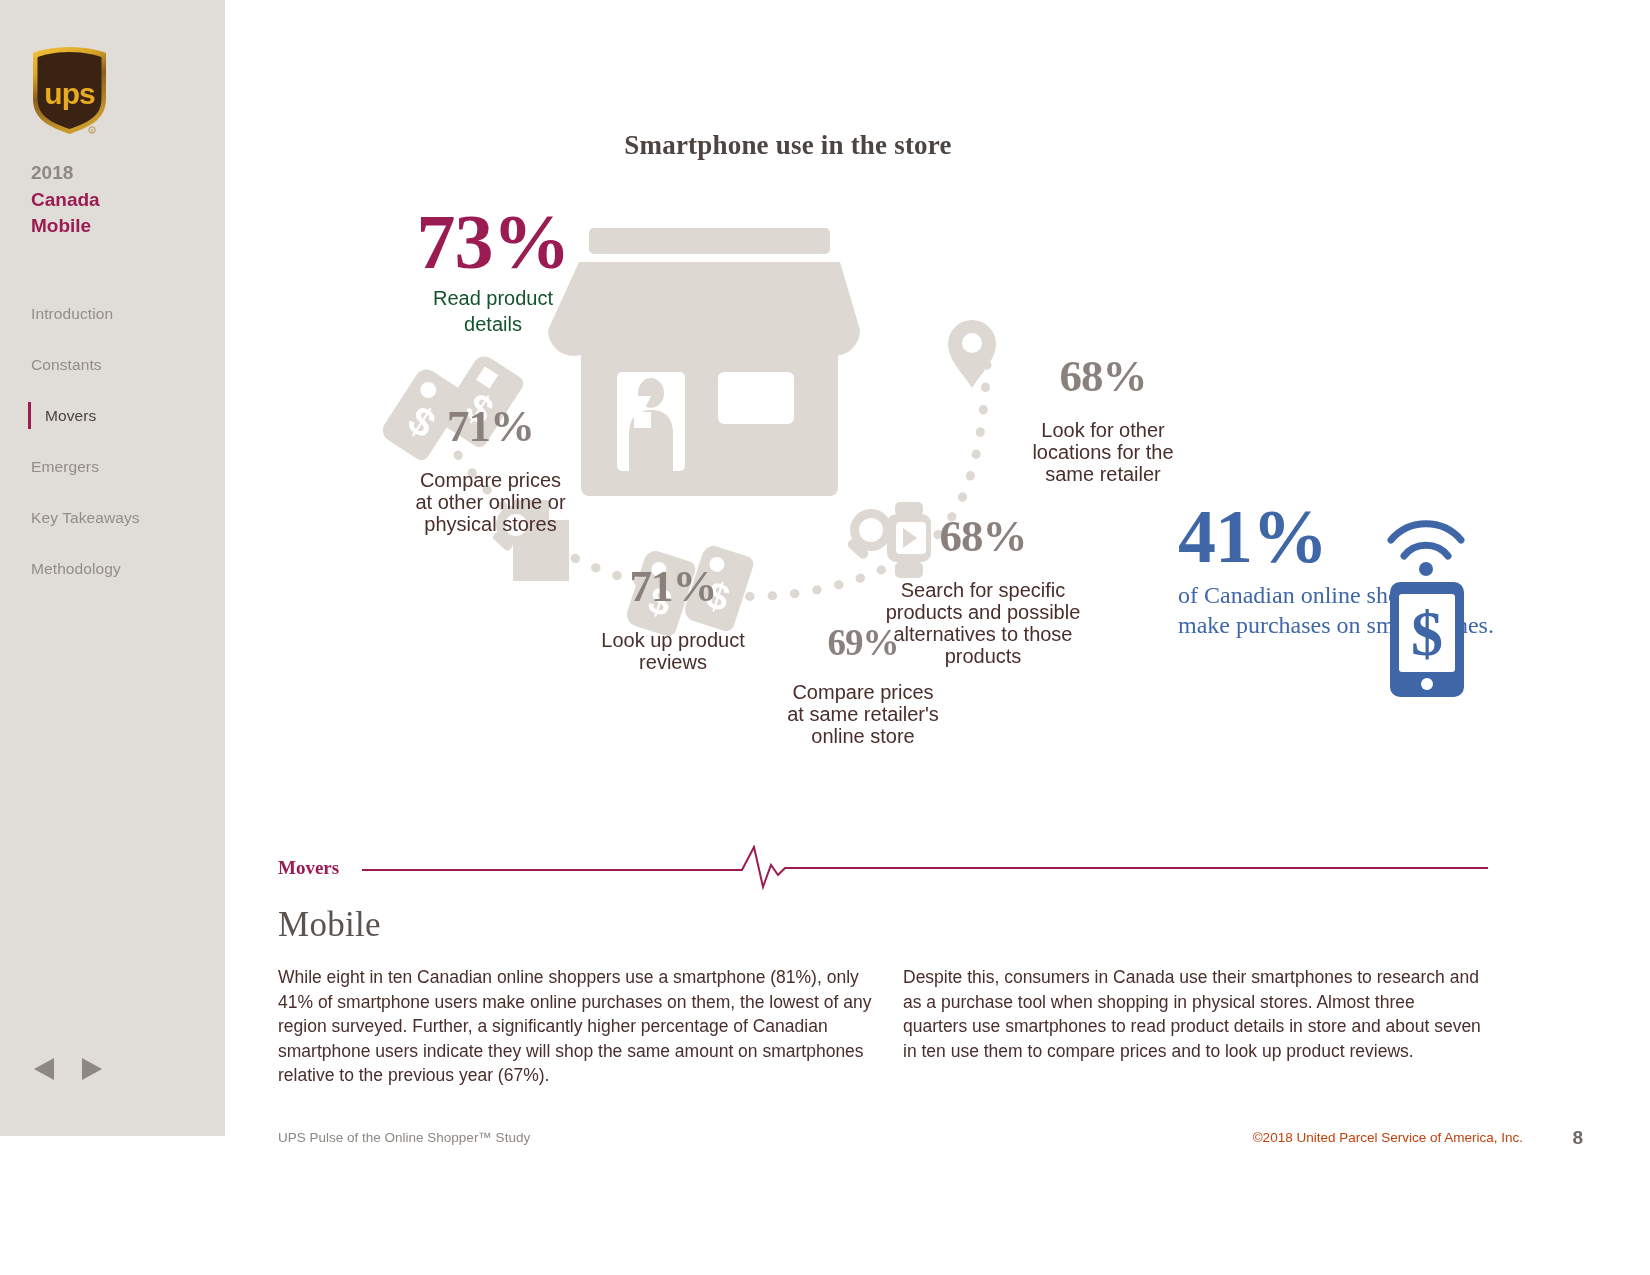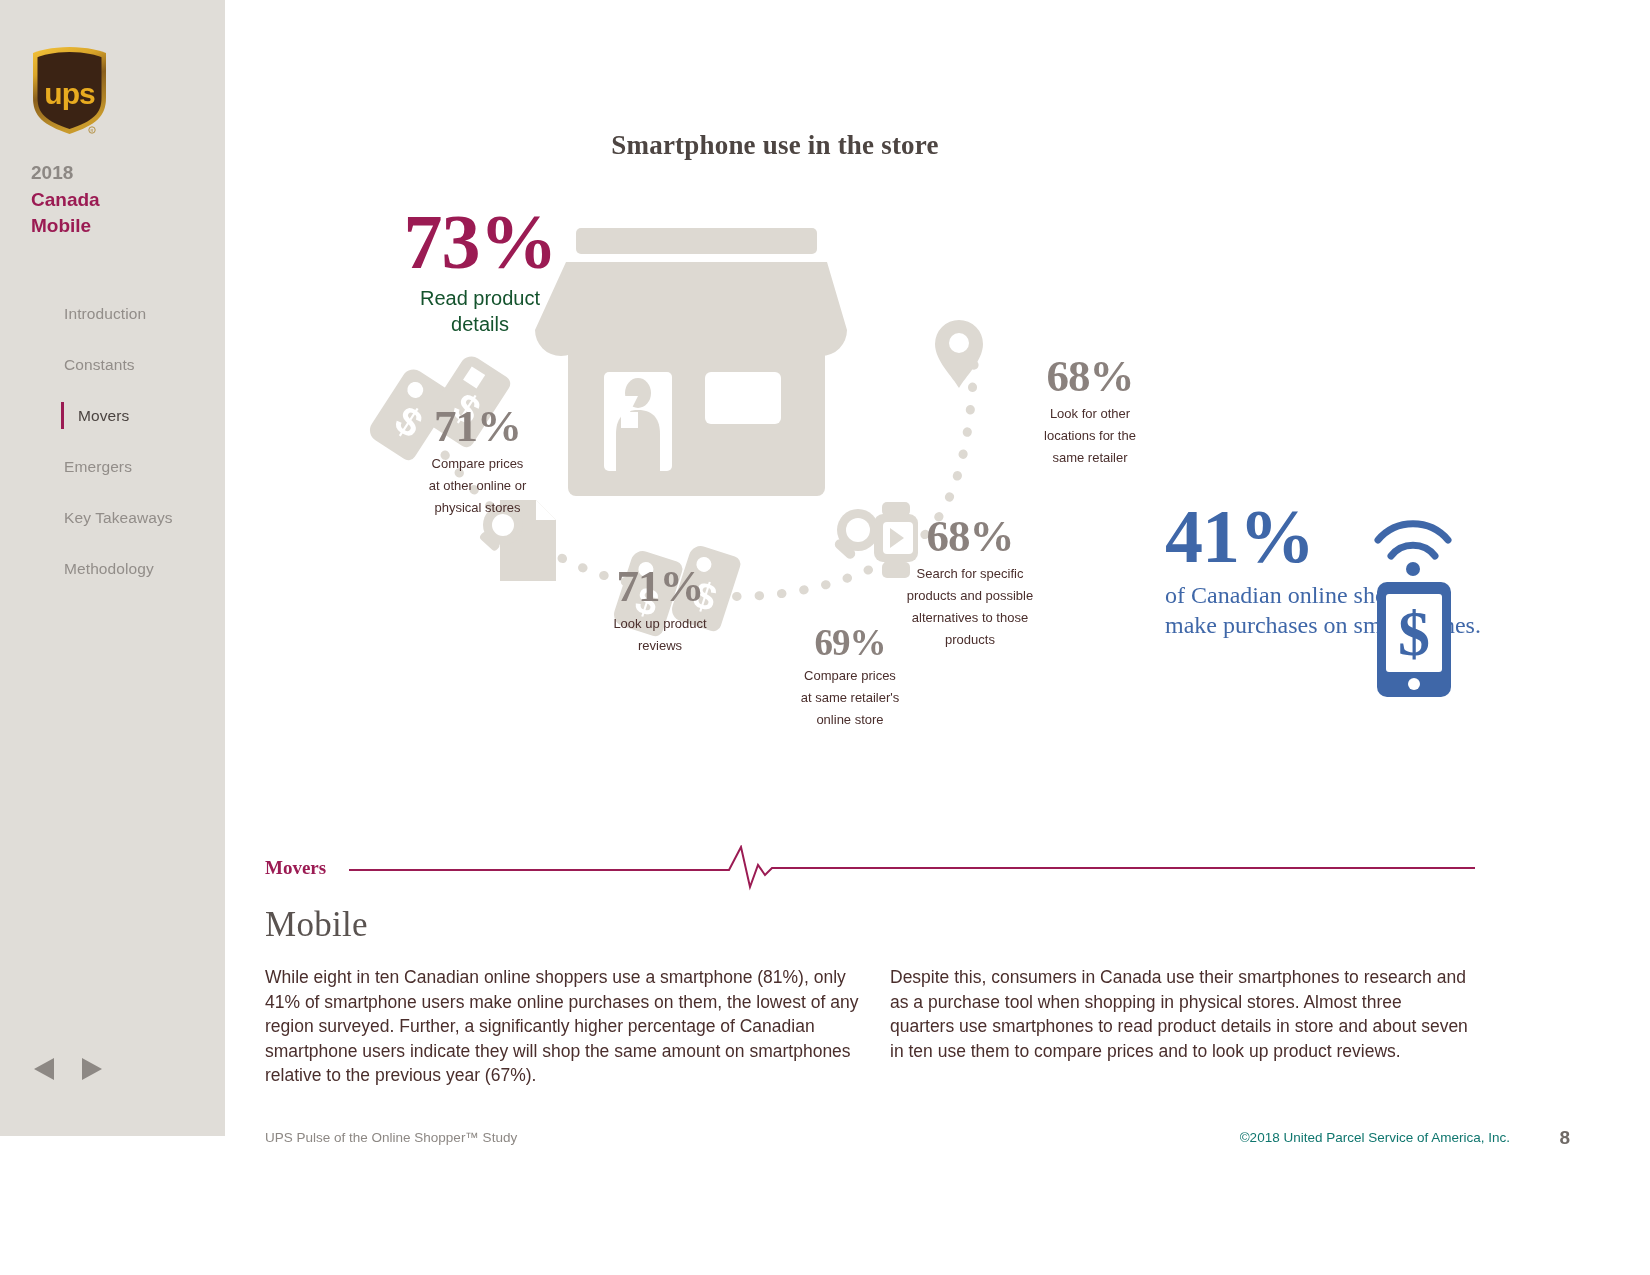--- a/index.html
+++ b/index.html
@@ -23,21 +23,21 @@
   }
   .study-title {
     position: absolute; left: 31px; top: 160px;
     font-family: "Liberation Sans", sans-serif;
     font-size: 19px; font-weight: bold; line-height: 26.5px;
   }
   .study-year { color: #8d8884; display: block; }
   .study-country { color: #9b1b53; display: block; }
   .study-word { color: #9b1b53; display: block; }
 
-  .nav-list { position: absolute; left: 0; top: 288px; width: 225px; padding-left: 33px; }
+  .nav-list { position: absolute; left: 0; top: 288px; width: 225px; }
   .nav-item {
     position: relative;
     height: 51px;
     display: flex; align-items: center;
     padding-left: 31px;
     font-size: 15.5px;
     color: #928d89;
     letter-spacing: .1px;
   }
   .nav-item.active { color: #4a4340; padding-left: 45px; font-weight: normal; }
@@ -45,21 +45,21 @@
     content: "";
     position: absolute; left: 28px; top: 12px;
     width: 3px; height: 27px;
     background: #9b1b53;
   }
 
   #pager-nav { position: absolute; left: 33px; bottom: 55px; display: flex; gap: 26px; }
   .arrow-btn { width: 22px; height: 24px; }
 
   
-  #main { position: absolute; left: 210px; top: 0; width: 1425px; height: 999px; }
+  #main { position: absolute; left: 223px; top: 0; width: 1425px; height: 999px; }
 
   #chart-title {
     position: absolute; left: 0; top: 130px; width: 1130px;
     text-align: center;
     font-family: "Liberation Serif", serif;
     font-weight: bold;
     font-size: 27px;
     color: #4d4542;
     letter-spacing: .2px;
   }
@@ -68,24 +68,24 @@
   .stat { position: absolute; text-align: center; }
   .stat .pct {
     font-family: "Liberation Serif", serif;
     font-weight: bold;
     line-height: .95;
     color: #8a817d;
     letter-spacing: -1px;
   }
   .stat .cap {
     font-family: "Liberation Sans", sans-serif;
-    font-size: 13px;
+    font-size: 20px;
     line-height: 22px;
     color: #4a2e2c;
-    margin-top: 5px;
+    margin-top: 21px;
   }
 
   #stat-read     { left: 120px; top: 205px; width: 300px; }
   #stat-read .pct { font-size: 78px; color: #9b1b53; }
   #stat-read .cap { font-size: 20px; line-height: 26px; color: #14532d; margin-top: 6px;}
 
   #stat-compare-other { left: 135px; top: 405px; width: 265px; }
   #stat-compare-other .pct { font-size: 45px; }
 
   #stat-reviews { left: 330px; top: 565px; width: 240px; }
@@ -143,21 +143,21 @@
   #body-col-right { left: 680px; width: 580px; }
 
   
   #footer { position: absolute; left: 0; top: 1130px; width: 1425px; height: 40px; }
   #footer-left {
     position: absolute; left: 55px; top: 0;
     font-size: 13.5px; color: #8d8884;
   }
   #footer-right {
     position: absolute; right: 125px; top: 0;
-    font-size: 13.5px; color: #0f766e;
+    font-size: 13.5px; color: #c2410c;
   }
   #page-number {
     position: absolute; right: 65px; top: -3px;
     font-size: 19px; font-weight: bold; color: #6f6a66;
   }
 </style>
 </head>
 <body>
 
 <div id="sidebar">

